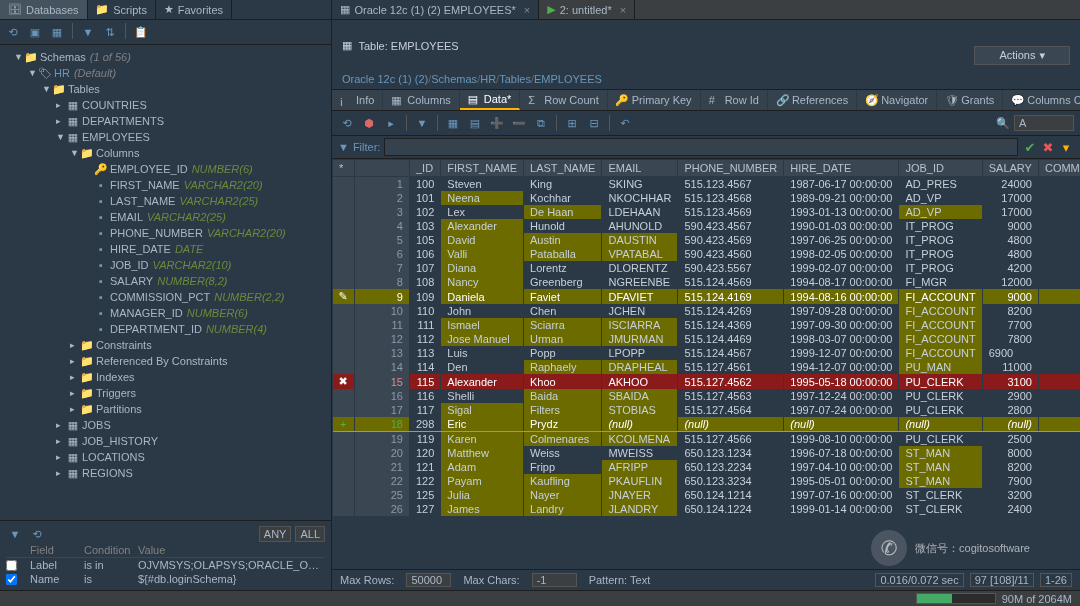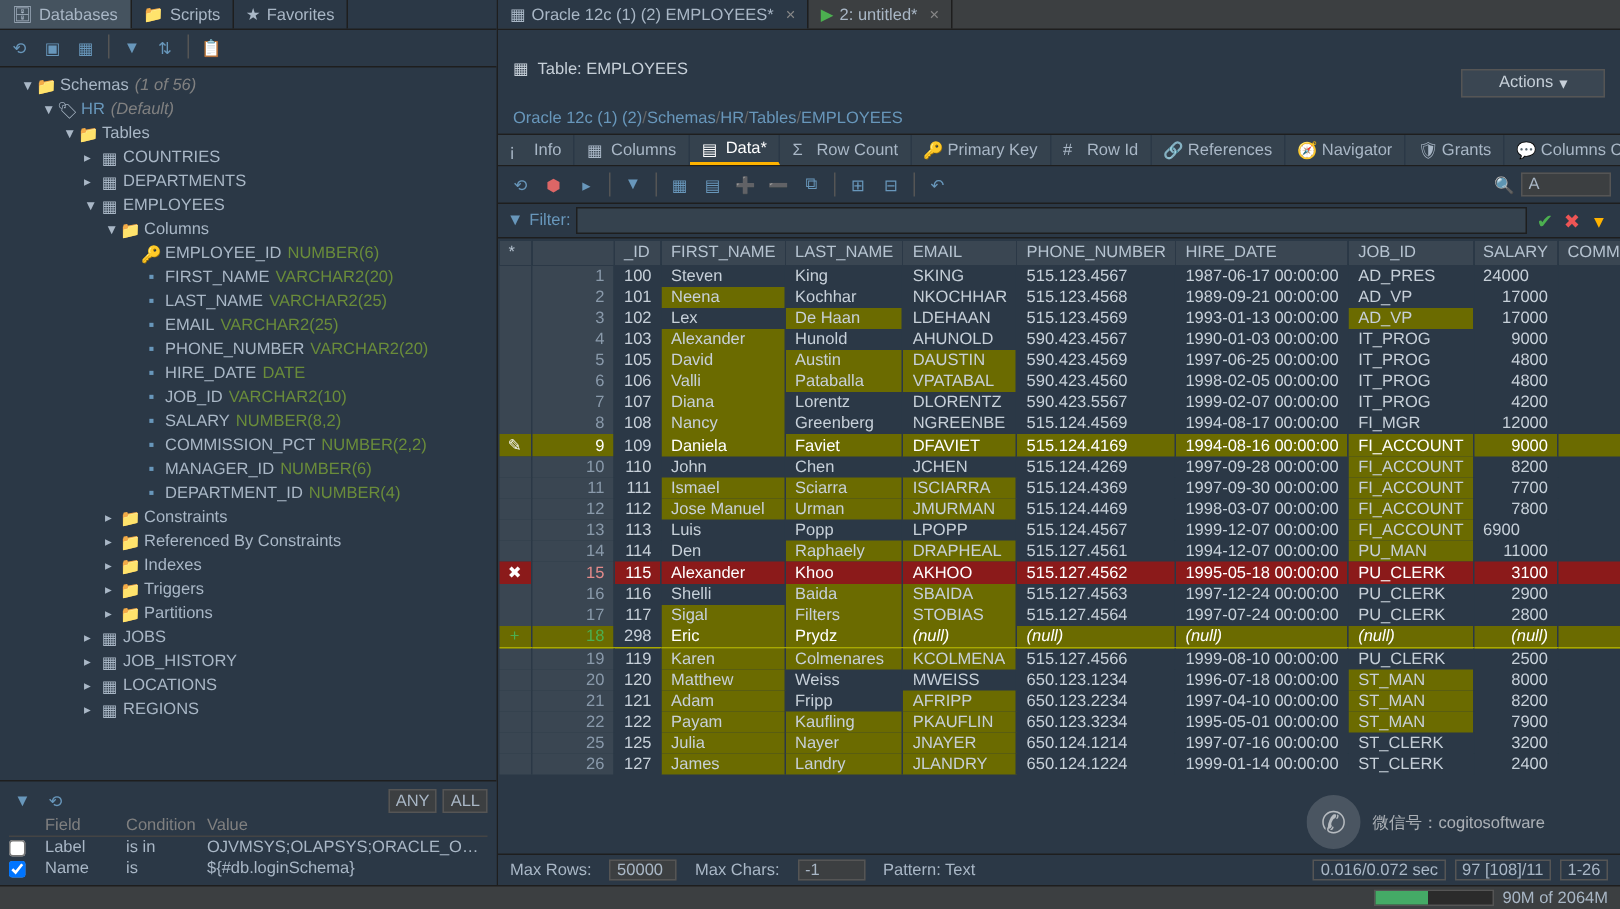--- a/index.html
+++ b/index.html
@@ -10,21 +10,21 @@
 .side-tabs { display: flex; height: 20px; background: #2b3846; border-bottom: 1px solid #1e1e1e; }
 .tab { padding: 3px 8px; display: flex; align-items: center; gap: 4px; cursor: pointer; border-right: 1px solid #1e1e1e; }
 .tab.active { background: #45535f; }
 .side-toolbar { display: flex; padding: 3px 4px; gap: 4px; border-bottom: 1px solid #1e1e1e; background:#2b3846; }
 .tool-btn { width: 18px; height: 18px; display: flex; align-items: center; justify-content: center; cursor: pointer; color: #6897bb; }
 .tree { flex: 1; overflow: auto; padding: 4px 0; }
 .tree-row { display: flex; align-items: center; height: 16px; padding: 0 4px; white-space: nowrap; cursor: pointer; }
 .tree-row .caret { width: 10px; color: #a9b7c6; font-size: 9px; }
 .tree-row .ticon { width: 14px; height: 12px; display: inline-flex; align-items: center; justify-content: center; }
 .tree-row .lbl { margin-left: 2px; }
-.tree-row .hint { color: #6a8c3a; margin-left: 4px; }
+.tree-row .hint { color: #6a8c3a; font-style: italic; margin-left: 4px; }
 .tree-row .hint2 { color: #808080; font-style: italic; margin-left: 4px; }
 .indent-1{padding-left:14px}.indent-2{padding-left:28px}.indent-3{padding-left:42px}.indent-4{padding-left:56px}.indent-5{padding-left:70px}.indent-6{padding-left:84px}
 .filter-panel { border-top: 1px solid #1e1e1e; padding: 4px 6px; background:#2b3846; }
 .filter-title { color: #a9b7c6; margin-bottom: 4px; }
 .filter-title .muted { color: #808080; }
 .filter-tools { display: flex; gap: 4px; align-items: center; }
 .filter-btn { padding: 1px 4px; border: 1px solid #555; background: #3c3f41; cursor: pointer; }
 .filter-grid { font-size: 10px; }
 .filter-head, .filter-row { display: grid; grid-template-columns: 20px 50px 50px 1fr; gap: 4px; padding: 1px 0; align-items: center; }
 .filter-head { color: #808080; border-bottom: 1px solid #444; }
@@ -426,21 +426,21 @@
               <tr>
                 <td class="marker"></td>
                 <td class="rownum">1</td>
                 <td class="cell-id" style="text-align:right;">100</td>
                 <td class="" style="">Steven</td>
                 <td class="" style="">King</td>
                 <td class="" style="">SKING</td>
                 <td class="" style="">515.123.4567</td>
                 <td class="" style="">1987-06-17 00:00:00</td>
                 <td class="" style="">AD_PRES</td>
-                <td class="" style="">24000</td>
+                <td class="" style="text-align:right;">24000</td>
                 <td></td>
               </tr>
               <tr>
                 <td class="marker"></td>
                 <td class="rownum">2</td>
                 <td class="cell-id" style="text-align:right;">101</td>
                 <td class="hl-cell" style="">Neena</td>
                 <td class="" style="">Kochhar</td>
                 <td class="" style="">NKOCHHAR</td>
                 <td class="" style="">515.123.4568</td>

